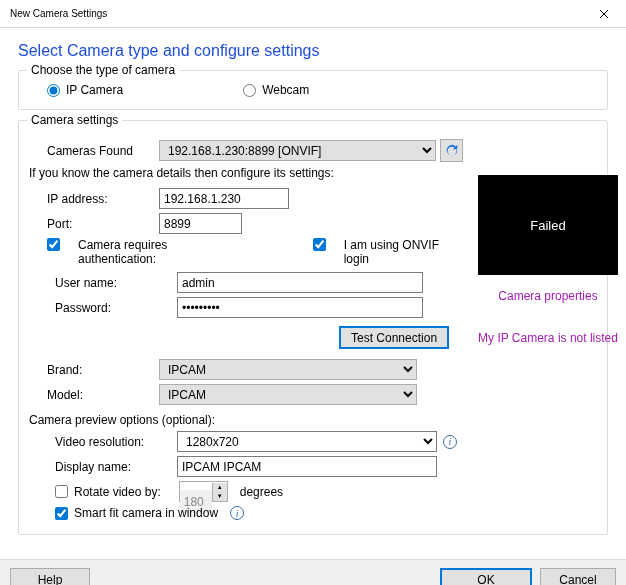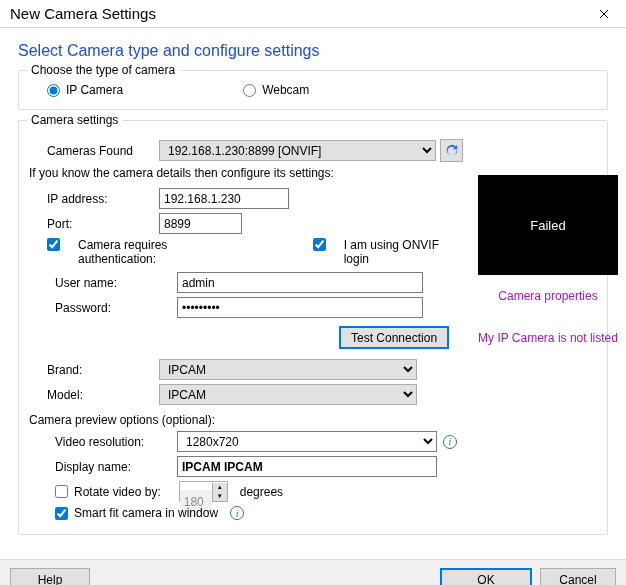--- a/index.html
+++ b/index.html
@@ -13,21 +13,21 @@
   }
   .titlebar {
     display: flex;
     align-items: center;
     justify-content: space-between;
     height: 28px;
     padding: 0 0 0 10px;
     border-bottom: 1px solid #d9d9d9;
     background: #fff;
   }
-  .titlebar .title { font-size: 15px; }
+  .titlebar .title { font-size: 10px; }
   .titlebar .close { width: 44px; height: 28px; display:flex; align-items:center; justify-content:center; font-size:14px;}
   .content { padding: 10px 18px 14px 18px; }
   .heading { font-size: 16px; color: #1d4ed8; margin: 4px 0 10px 0; }
   .groupbox {
     border: 1px solid #dcdcdc;
     border-radius: 2px;
     padding: 10px 10px 10px 10px;
     margin-bottom: 10px;
     position: relative;
   }
@@ -65,21 +65,21 @@
     background: #e1e1e1;
     border: 1px solid #adadad;
   }
   select.light { background:#fff; }
   .combo-cameras { width: 277px; background:#e1e1e1; }
   .txt-ip { width: 130px; }
   .txt-port { width: 83px; }
   .txt-user, .txt-pass { width: 246px; }
   .combo-brand, .combo-model { width: 258px; }
   .combo-res { width: 260px; background:#fff; border:1px solid #7a7a7a; }
-  .txt-disp { width: 260px; font-weight: bold; }
+  .txt-disp { width: 260px; }
   .btn {
     font-family: inherit;
     font-size: 12px;
     background: #e1e1e1;
     border: 1px solid #adadad;
     padding: 3px 14px;
     height: 23px;
     cursor: default;
   }
   .btn.primary {

